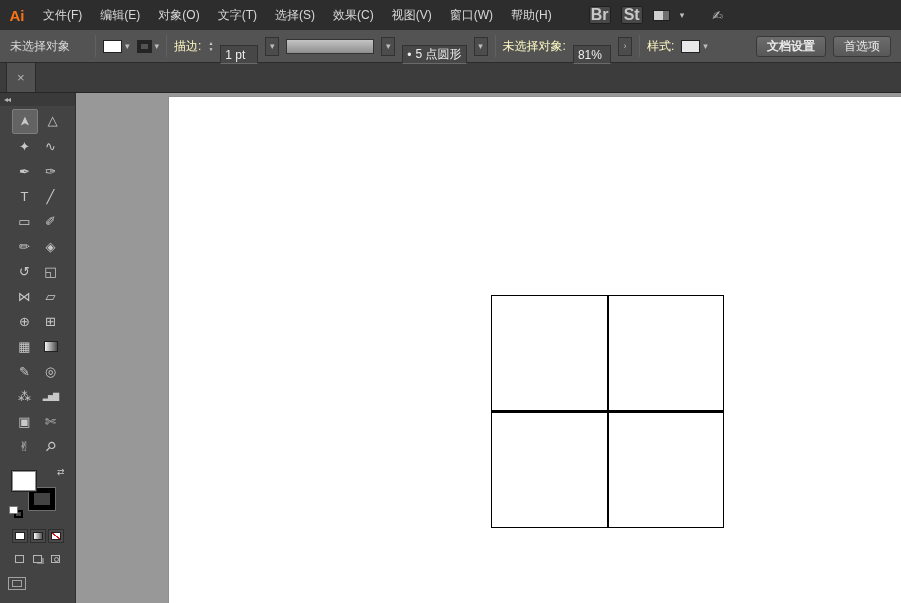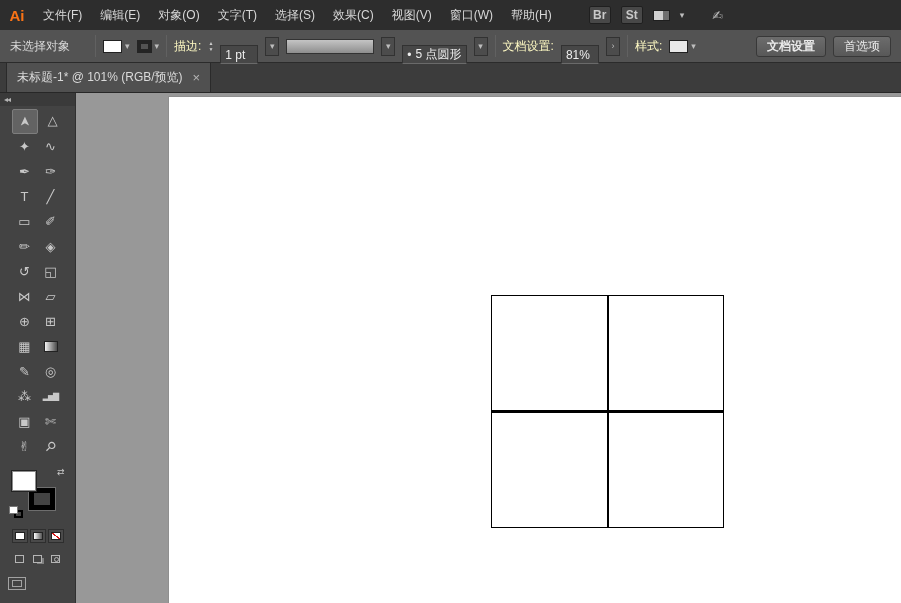--- a/index.html
+++ b/index.html
@@ -11,21 +11,21 @@
   }
 
   
   .menubar { position:absolute; top:0; left:0; right:0; height:30px;
     background:#2d2d2d; display:flex; align-items:center; z-index:30; }
   .logo { width:34px; text-align:center; color:#f97316; font-weight:bold;
     font-size:15px; }
   .menu-item { padding:0 9px; line-height:30px; color:#d8d8d8; cursor:default; }
   .mb-right { display:flex; align-items:center; gap:10px; margin-left:28px; }
   .badge { width:22px; height:18px; background:#484848; border:1px solid #1f1f1f;
-    border-radius:2px; color:#c9c9c9; font-size:12px; font-weight:bold;
+    border-radius:2px; color:#c9c9c9; font-size:16px; font-weight:bold;
     display:flex; align-items:center; justify-content:center; }
   .ws-icon { width:17px; height:11px; border:1px solid #1f1f1f;
     background:linear-gradient(90deg,#cfcfcf 0 60%,#6f6f6f 60% 100%); }
   .dd-arrow { font-size:9px; color:#bdbdbd; }
   .touch { font-size:13px; color:#bdbdbd; margin-left:18px; }
 
   
   .controlbar { position:absolute; top:30px; left:0; right:0; height:33px;
     background:#535353; border-bottom:1px solid #2b2b2b; display:flex;
     align-items:center; padding:0 10px; gap:7px; z-index:29; }
@@ -184,40 +184,39 @@
 
   <span class="field">
     <span class="bullet">•</span>
     <span>5 点圆形</span>
   </span>
   <span class="dd-btn">
     <span class="dd-arrow">▾</span>
   </span>
   <span class="sep"></span>
 
-  <span class="label">文档设置:</span>
+  <span class="label">未选择对象:</span>
   <span class="field small">81%</span>
   <span class="dd-btn">
     <span class="dd-arrow">›</span>
   </span>
   <span class="sep"></span>
 
   <span class="label">样式:</span>
   <span class="swatch-dd">
     <span class="style-proxy"></span>
     <span class="dd-arrow">▾</span>
   </span>
 
   <span class="btn push-right">文档设置</span>
   <span class="btn">首选项</span>
 </div>
 
 <div class="tabbar">
   <div class="tab">
-    <span>未标题-1* @ 101% (RGB/预览)</span>
     <span class="tab-close">×</span>
   </div>
 </div>
 
 <div class="main">
 
   <div class="toolpanel">
     <div class="tp-head">
       <span>◂◂</span>
     </div>

